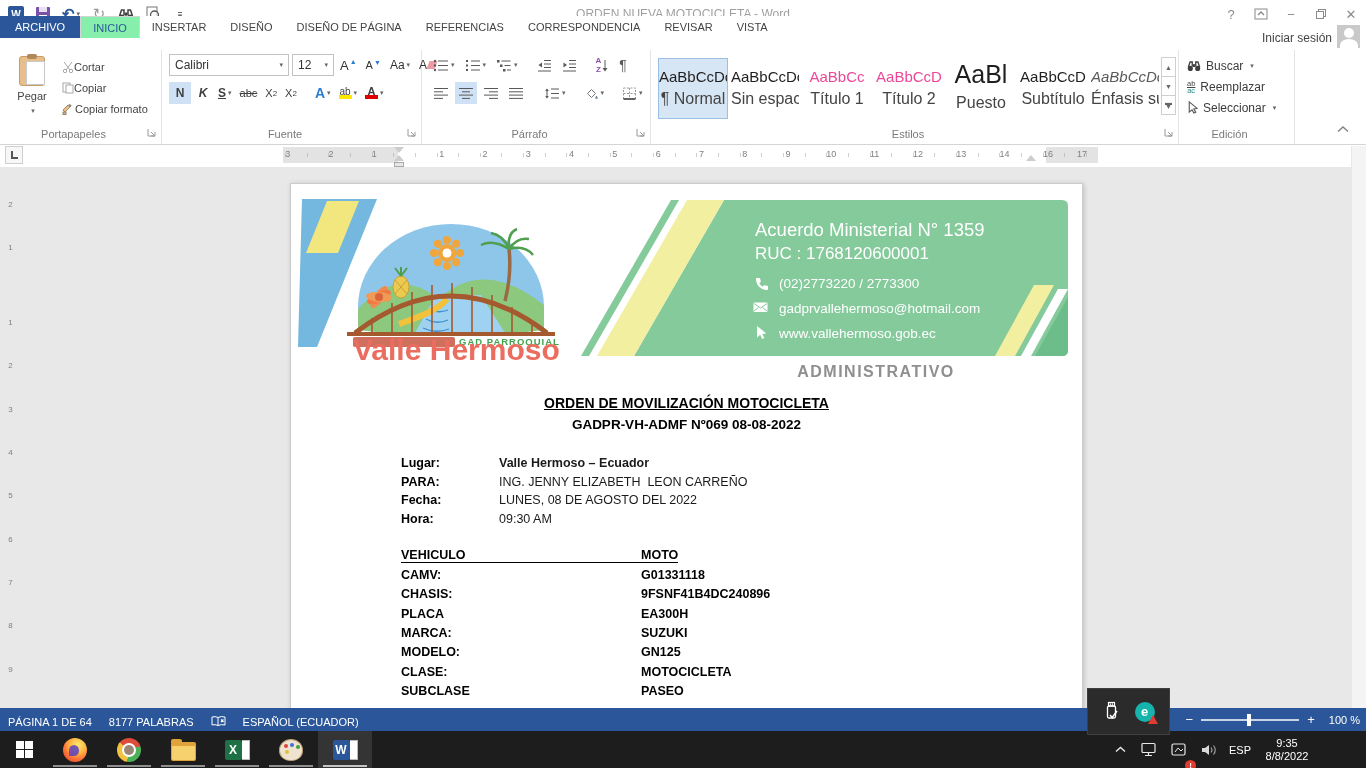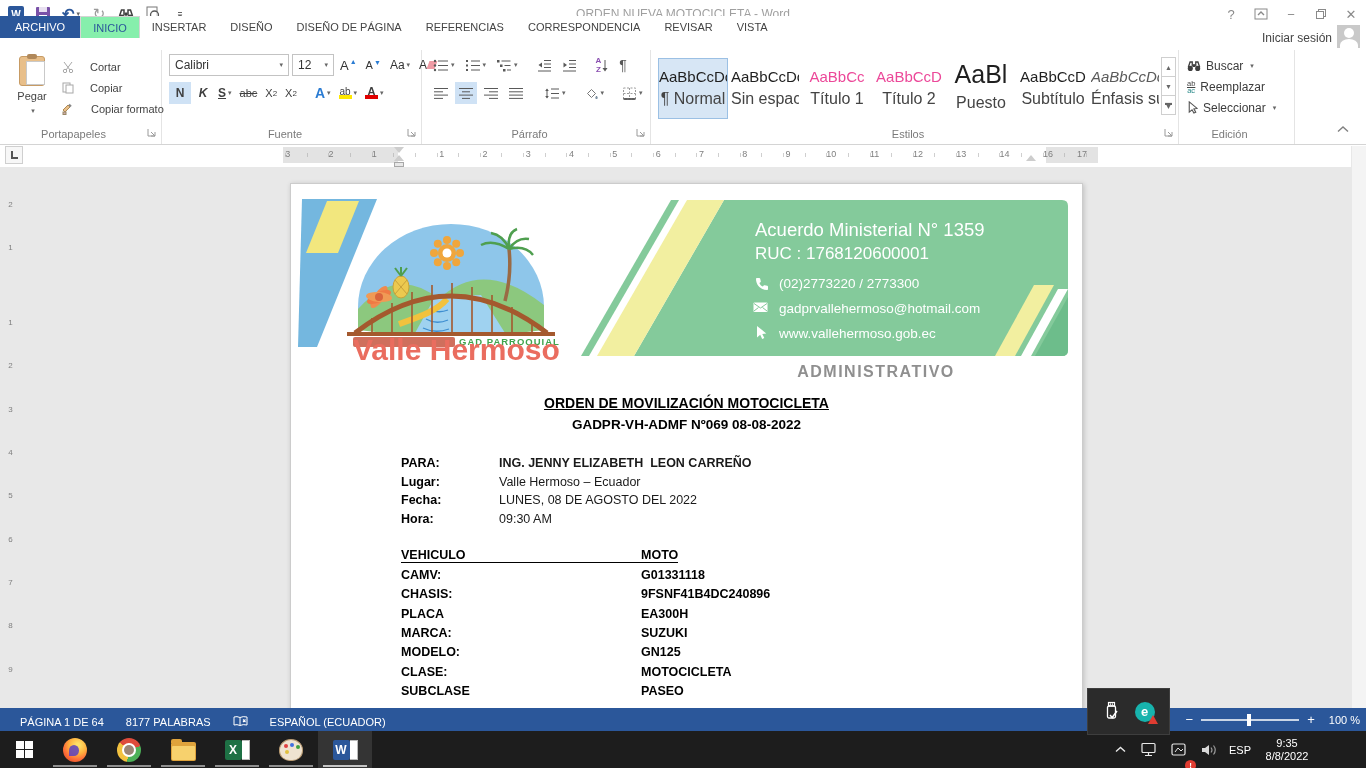--- a/index.html
+++ b/index.html
@@ -39,21 +39,21 @@
 .icbtn.on{background:#cfe2f5}
 .disabled{color:#b0b0b0}
 .combo{height:22px;border:1px solid #c3c3c3;background:#fff;display:flex;align-items:center;padding:0 5px;font-size:12px;color:#333}
 .combo .cval{flex:1}
 svg.ic{display:block}
 .bigbtn{position:absolute;left:6px;top:3px;width:52px;height:84px;text-align:center}
 .clipb{width:26px;height:30px;background:#e8bf8a;border:1px solid #c79b64;border-radius:3px;margin:3px auto 0;position:relative}
 .clipb:before{content:"";position:absolute;left:7px;top:-3px;width:10px;height:5px;background:#b0885a;border-radius:2px}
 .clipb:after{content:"";position:absolute;left:6px;top:4px;width:17px;height:22px;background:#fff;border:1px solid #c9c9c9}
 .bigbtn .blabel{display:block;font-size:11px;color:#444;margin-top:4px}
-.sbtn{display:flex;align-items:center;gap:16px;height:21px;font-size:11px;color:#444;white-space:nowrap}
+.sbtn{display:flex;align-items:center;gap:0;height:21px;font-size:11px;color:#444;white-space:nowrap}
 .fontbtn{font-size:12px;color:#333;font-weight:400}
 .cbar{display:inline-block;width:13px;height:3.5px;margin-top:-1px}
 .stk{display:flex;flex-direction:column;align-items:center;line-height:9px}
 
 .stybox{position:absolute;top:8px;width:70px;height:61px;border:1px solid transparent;text-align:center;overflow:hidden}
 .stybox .sample{display:block;margin-top:9px;font-size:15px;color:#1f1f1f;white-space:nowrap}
 .stybox .sname{display:block;margin-top:5px;font-size:16px;color:#444;white-space:nowrap}
 .stybox.sel{background:#d7e6f5;border-color:#9bc0e4}
 .stybox.blue .sample{color:#ec4899}
 .stybox.big .sample{font-size:25px;margin-top:1px;letter-spacing:0}
@@ -91,21 +91,21 @@
 #vhead{position:absolute;left:110px;top:364px;display:flex;font-size:12.5px;font-weight:700;color:#000}
 #vhead .vhl{width:240px;border-bottom:1.5px solid #000}
 #vhead .vhv{border-bottom:1.5px solid #000}
 #vrows{position:absolute;left:110px;top:384px}
 .vrow{display:flex;height:19.35px;font-size:12.5px;font-weight:700;color:#000}
 .vlab{width:240px}
 .vval{white-space:pre}
 #vsb{position:absolute;left:1351px;top:146px;width:15px;height:562px;background:#f4f4f4;border-left:1px solid #e8e8e8}
 
 #statusbar{position:absolute;left:0;top:708px;width:1366px;height:23px;background:#2b579a;color:#fff;z-index:10}
-#sbleft{position:absolute;left:20px;top:0;height:27px;display:flex;align-items:center;gap:22px;font-size:11px}
+#sbleft{position:absolute;left:8px;top:0;height:27px;display:flex;align-items:center;gap:17px;font-size:11px}
 #sbright{position:absolute;right:6px;top:0;height:23px;display:flex;align-items:center;gap:8px;font-size:11px}
 .zoomtrack{width:98px;height:2px;background:rgba(255,255,255,.75);position:relative}
 .zoomthumb{position:absolute;left:46px;top:-5px;width:4px;height:12px;background:#fff}
 .zbtn{font-size:13px;color:#fff;line-height:20px}
 .viewic{display:flex;gap:9px;margin-right:10px}
 
 #traypopup{position:absolute;left:1087px;top:688px;width:83px;height:47px;background:#2b2b2b;border:1px solid #3e3e3e;z-index:40;display:flex;align-items:center;justify-content:center;gap:16px}
 .eset{width:20px;height:20px;border-radius:50%;background:#17b3ad;color:#fff;font-weight:700;font-size:13px;display:flex;align-items:center;justify-content:center;position:relative}
 .eset b{position:absolute;right:-3px;bottom:-2px;width:0;height:0;border-left:5px solid transparent;border-right:5px solid transparent;border-bottom:9px solid #e03c31}
 
@@ -641,26 +641,26 @@
       </g>
     </svg>
 
     <div id="dept">ADMINISTRATIVO</div>
     <div id="dtitle">ORDEN DE MOVILIZACIÓN MOTOCICLETA</div>
     <div id="dsub">GADPR-VH-ADMF Nº069 08-08-2022</div>
 
     <div id="irows">
 
     <div class="irow">
+        <span class="ilab">Lugar:</span>
+        <span class="ival">Valle Hermoso – Ecuador</span>
+      </div>
+        <div class="irow">
         <span class="ilab">PARA:</span>
         <span class="ival">ING. JENNY ELIZABETH  LEON CARREÑO</span>
-      </div>
-        <div class="irow">
-        <span class="ilab">Lugar:</span>
-        <span class="ival">Valle Hermoso – Ecuador</span>
       </div>
         <div class="irow">
         <span class="ilab">Fecha:</span>
         <span class="ival">LUNES, 08 DE AGOSTO DEL 2022</span>
       </div>
         <div class="irow">
         <span class="ilab">Hora:</span>
         <span class="ival">09:30 AM</span>
       </div>
       </div>

